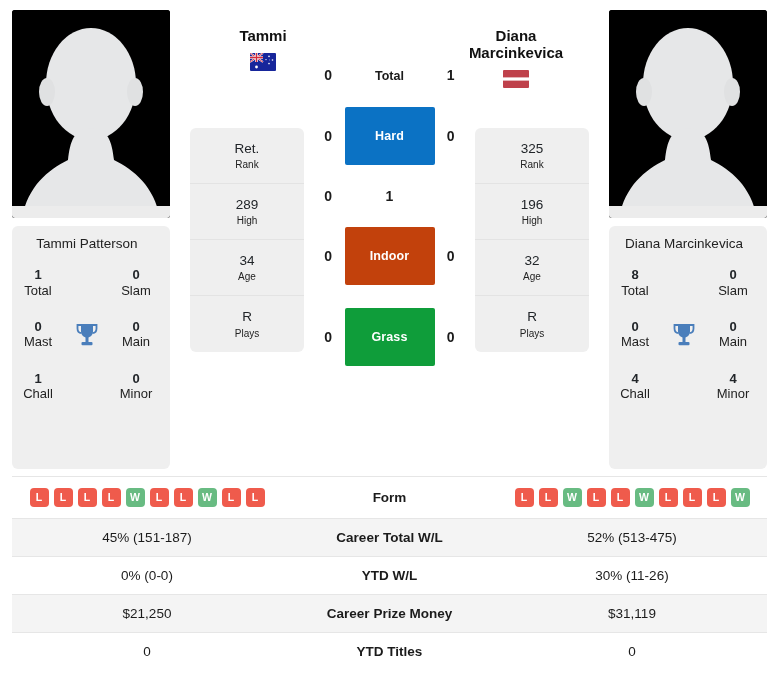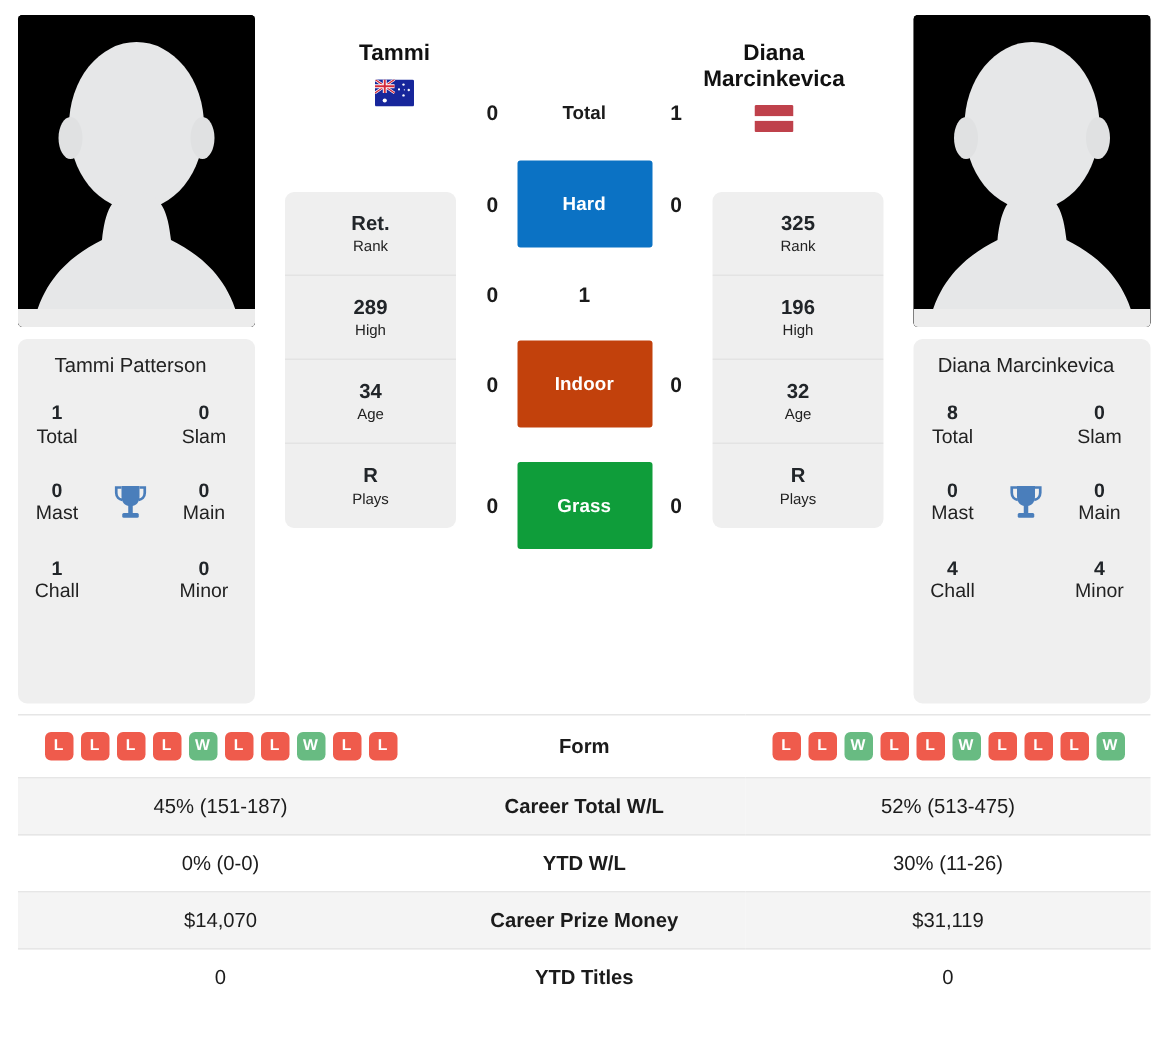--- a/index.html
+++ b/index.html
@@ -70,21 +70,21 @@
     overflow: hidden;
   }
   .stat-col.right { margin-left: 8px; margin-right: 20px; }
   .stat-box {
     height: 56px;
     display: flex; flex-direction: column;
     align-items: center; justify-content: center;
     border-bottom: 1px solid #e3e3e3;
   }
   .stat-box:last-child { border-bottom: none; }
-  .stat-v { font-size: 13.5px; font-weight: 700; line-height: 1.35; }
+  .stat-v { font-size: 13.5px; font-weight: 400; line-height: 1.35; }
   .stat-l { font-size: 10px; font-weight: 400; line-height: 1.3; color: #222; }
 
   
   .center-col {
     flex: 1 1 auto;
     display: flex; flex-direction: column;
     align-items: center;
     padding-top: 0;
   }
   .h2h-wrap { width: 100%; margin-top: 56px; }
@@ -425,21 +425,21 @@
         <td class="side">45% (151-187)</td>
         <td class="mid">Career Total W/L</td>
         <td class="side">52% (513-475)</td>
       </tr>
       <tr>
         <td class="side">0% (0-0)</td>
         <td class="mid">YTD W/L</td>
         <td class="side">30% (11-26)</td>
       </tr>
       <tr class="shade">
-        <td class="side">$14,070</td>
+        <td class="side">$21,250</td>
         <td class="mid">Career Prize Money</td>
         <td class="side">$31,119</td>
       </tr>
       <tr>
         <td class="side">0</td>
         <td class="mid">YTD Titles</td>
         <td class="side">0</td>
       </tr>
     </tbody>
   </table>

